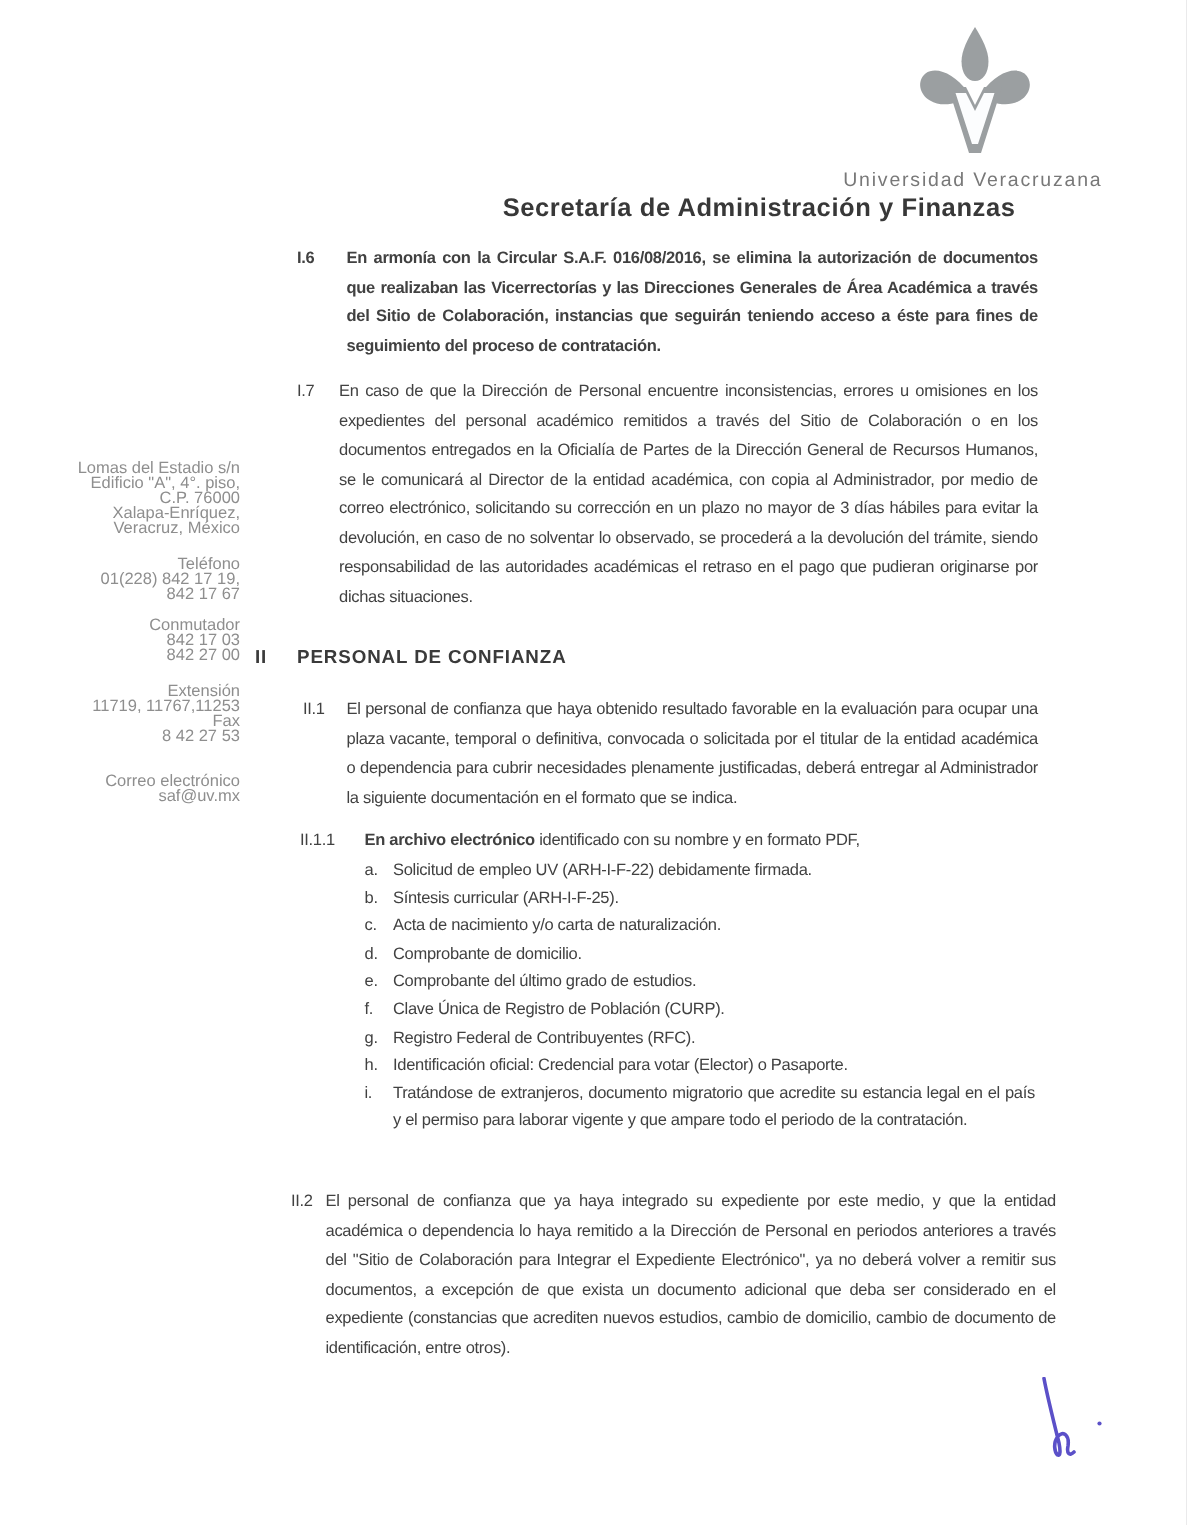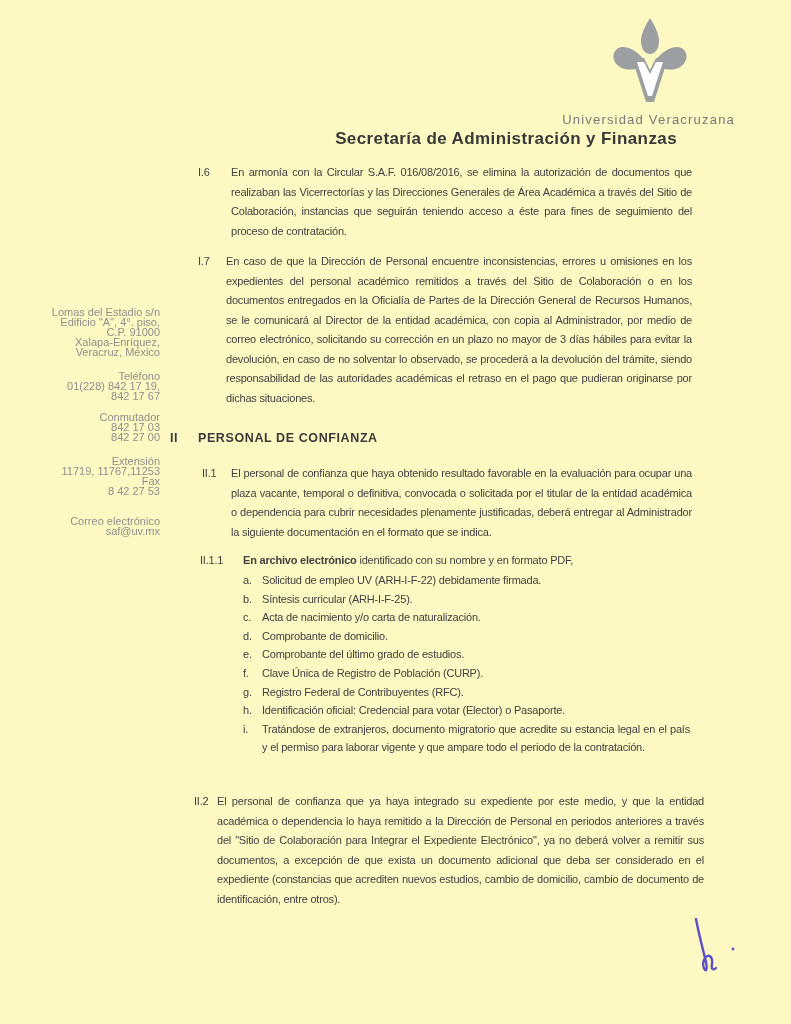--- a/index.html
+++ b/index.html
@@ -1,18 +1,18 @@
 <!DOCTYPE html>
 <html><head>
 <meta charset="utf-8">
 <style>
   html,body{margin:0;padding:0;background:#d9dadb;}
   .page{
     position:relative;width:791px;height:1024px;margin:0 auto;
-    background:#fef9c3;overflow:hidden;
+    background:#ffffff;overflow:hidden;
     font-family:"Liberation Sans",sans-serif;color:#414141;
   }
   
   .logo{position:absolute;left:610px;top:16px;width:80px;height:94px;}
   .univ-name{
     position:absolute;top:112px;right:56px;
     font-size:13px;letter-spacing:1.2px;color:#787878;white-space:nowrap;
   }
   .dept-name{
     position:absolute;top:129px;right:114px;
@@ -30,21 +30,21 @@
   .gap-c{margin-top:14px;}
   .gap-d{}
   .gap-e{margin-top:20px;}
   
   .para{
     position:absolute;display:flex;
     font-size:11px;line-height:19.5px;letter-spacing:-0.2px;
   }
   .para .num{flex:0 0 auto;}
   .para .txt{flex:1;text-align:justify;margin:0;}
-  .i16{left:198px;top:163px;width:494px;}
+  .i16{left:198px;top:163px;width:494px;font-weight:bold;}
   .i16 .num{width:33px;}
   .i17{left:198px;top:252px;width:494px;}
   .i17 .num{width:28px;}
   .sec-head{
     position:absolute;left:170px;top:431px;display:flex;
     font-size:12.5px;font-weight:bold;letter-spacing:0.6px;color:#3a3a3a;
   }
   .sec-head .num{width:28px;}
   .i21{left:202px;top:464px;width:490px;}
   .i21 .num{width:29px;}
@@ -79,21 +79,21 @@
     </g>
     <path d="M27,46 L34,46 L40,58 L46,46 L53,46 L42,80 L38,80 Z" fill="#fcfdfe"></path>
   </svg>
   <div class="univ-name">Universidad Veracruzana</div>
   <div class="dept-name">Secretaría de Administración y Finanzas</div>
 
   <aside class="sidebar">
     <div class="sb-block">
       <span class="sb-line">Lomas del Estadio s/n</span>
       <span class="sb-line">Edificio "A", 4°. piso,</span>
-      <span class="sb-line">C.P. 91000</span>
+      <span class="sb-line">C.P. 76000</span>
       <span class="sb-line">Xalapa-Enríquez,</span>
       <span class="sb-line">Veracruz, México</span>
     </div>
     <div class="sb-block gap-a">
       <span class="sb-line">Teléfono</span>
       <span class="sb-line">01(228) 842 17 19,</span>
       <span class="sb-line">842 17 67</span>
     </div>
     <div class="sb-block gap-b">
       <span class="sb-line">Conmutador</span>

